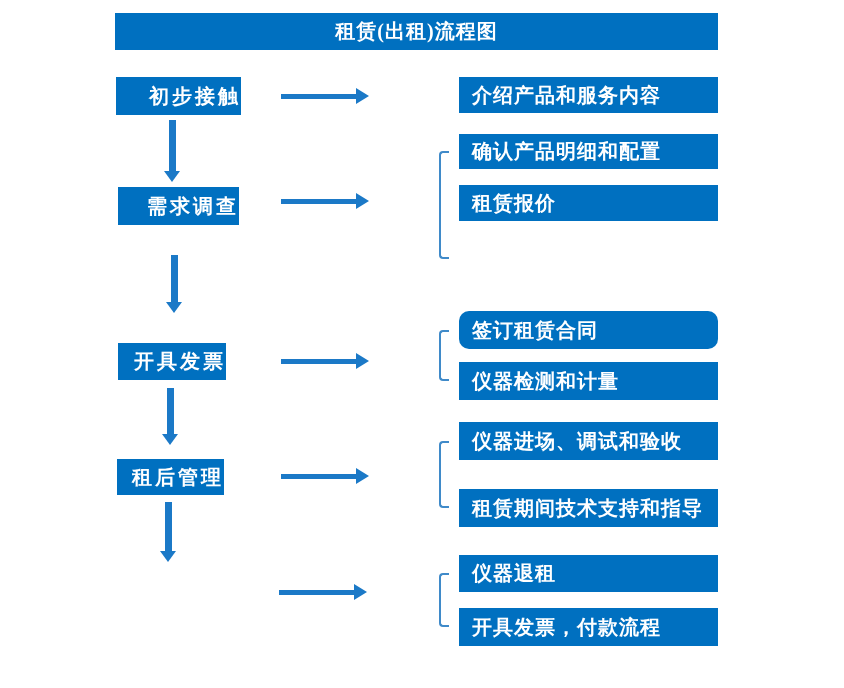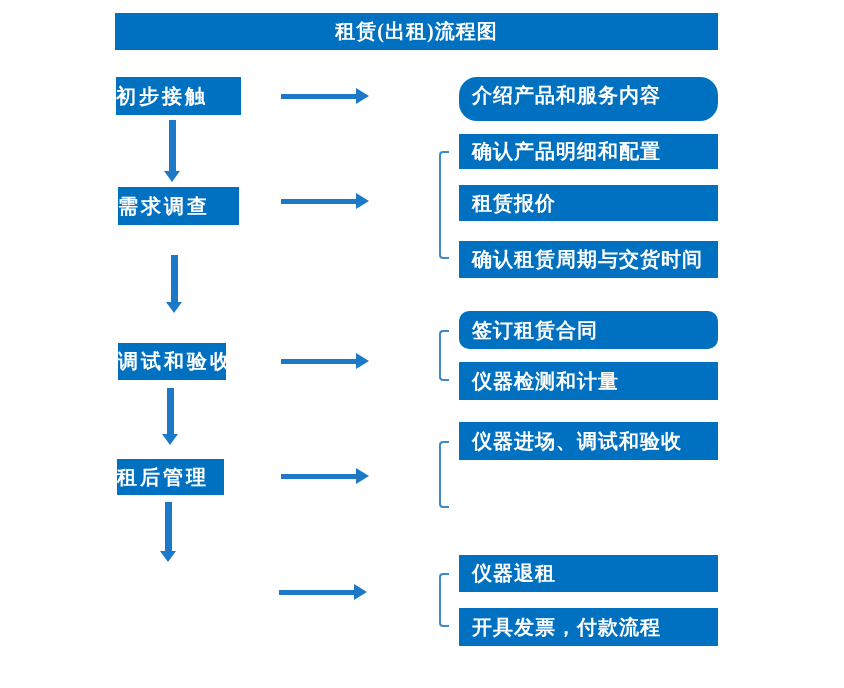--- a/index.html
+++ b/index.html
@@ -12,21 +12,21 @@
   body{
     width:844px;height:688px;position:relative;overflow:hidden;
     font-family:"Liberation Serif","DejaVu Serif",serif;
   }
   .canvas{position:absolute;left:16px;top:0;width:844px;height:688px;}
   .bluebox{
     position:absolute;background:var(--box);color:var(--txt);
     font-weight:bold;font-size:20px;white-space:nowrap;overflow:hidden;
   }
   .title{ text-align:center;letter-spacing:1px; }
-  .stage{ text-align:left;letter-spacing:3px; }
+  .stage{ text-align:right;letter-spacing:3px; }
   .detail{ text-align:left;padding-left:13px;letter-spacing:1px;box-sizing:border-box; }
   
   .harrow{position:absolute;width:88px;height:16px;}
   .harrow .stem{position:absolute;left:0;top:6px;width:76px;height:5px;background:var(--arrow);}
   .harrow .head{
     position:absolute;right:0;top:0;width:0;height:0;
     border-top:8px solid transparent;border-bottom:8px solid transparent;
     border-left:13px solid var(--arrow);
   }
   
@@ -46,21 +46,21 @@
 </style>
 </head>
 <body>
 
 <div class="canvas">
 
   <div class="bluebox title" style="left:99px;top:13px;width:603px;height:37px;line-height:37px;">租赁(出租)流程图</div>
 
   <div class="bluebox stage" style="left:100px;top:77px;width:125px;height:38px;line-height:38px;">初步接触</div>
   <div class="bluebox stage" style="left:102px;top:187px;width:121px;height:38px;line-height:38px;">需求调查</div>
-  <div class="bluebox stage" style="left:102px;top:343px;width:108px;height:37px;line-height:37px;">调试和验收</div>
+  <div class="bluebox stage" style="left:102px;top:343px;width:108px;height:37px;line-height:37px;">开具发票</div>
   <div class="bluebox stage" style="left:101px;top:459px;width:107px;height:36px;line-height:36px;">租后管理</div>
 
   <div class="varrow" style="left:148px;top:120px;height:62px;">
     <div class="stem"></div>
     <div class="head"></div>
   </div>
   <div class="varrow" style="left:150px;top:255px;height:58px;">
     <div class="stem"></div>
     <div class="head"></div>
   </div>
@@ -92,27 +92,27 @@
   <div class="harrow" style="left:263px;top:584px;">
     <div class="stem"></div>
     <div class="head"></div>
   </div>
 
   <div class="bracket" style="top:151px;height:108px;"></div>
   <div class="bracket" style="top:330px;height:51px;"></div>
   <div class="bracket" style="top:441px;height:67px;"></div>
   <div class="bracket" style="top:573px;height:54px;"></div>
 
-  <div class="bluebox detail" style="left:443px;top:77px;width:259px;height:44px;line-height:36px;border-radius:18px;">介绍产品和服务内容</div>
+  <div class="bluebox detail" style="left:443px;top:77px;width:259px;height:36px;line-height:36px;">介绍产品和服务内容</div>
 
   <div class="bluebox detail" style="left:443px;top:134px;width:259px;height:35px;line-height:35px;">确认产品明细和配置</div>
   <div class="bluebox detail" style="left:443px;top:185px;width:259px;height:36px;line-height:36px;">租赁报价</div>
-  <div class="bluebox detail" style="left:443px;top:241px;width:259px;height:37px;line-height:37px;">确认租赁周期与交货时间</div>
 
   <div class="bluebox detail" style="left:443px;top:311px;width:259px;height:38px;line-height:38px;border-radius:10px;">签订租赁合同</div>
   <div class="bluebox detail" style="left:443px;top:362px;width:259px;height:38px;line-height:38px;">仪器检测和计量</div>
 
   <div class="bluebox detail" style="left:443px;top:422px;width:259px;height:38px;line-height:38px;">仪器进场、调试和验收</div>
+  <div class="bluebox detail" style="left:443px;top:489px;width:259px;height:38px;line-height:38px;">租赁期间技术支持和指导</div>
 
   <div class="bluebox detail" style="left:443px;top:555px;width:259px;height:37px;line-height:37px;">仪器退租</div>
   <div class="bluebox detail" style="left:443px;top:608px;width:259px;height:38px;line-height:38px;">开具发票，付款流程</div>
 
 </div>
 
 </body></html>

